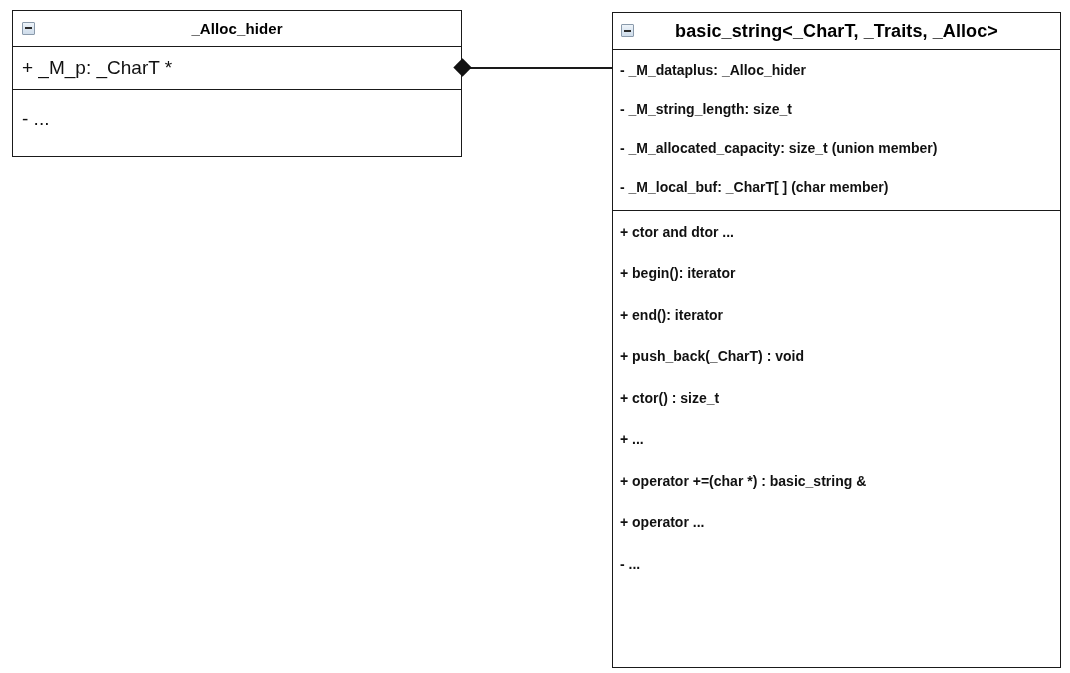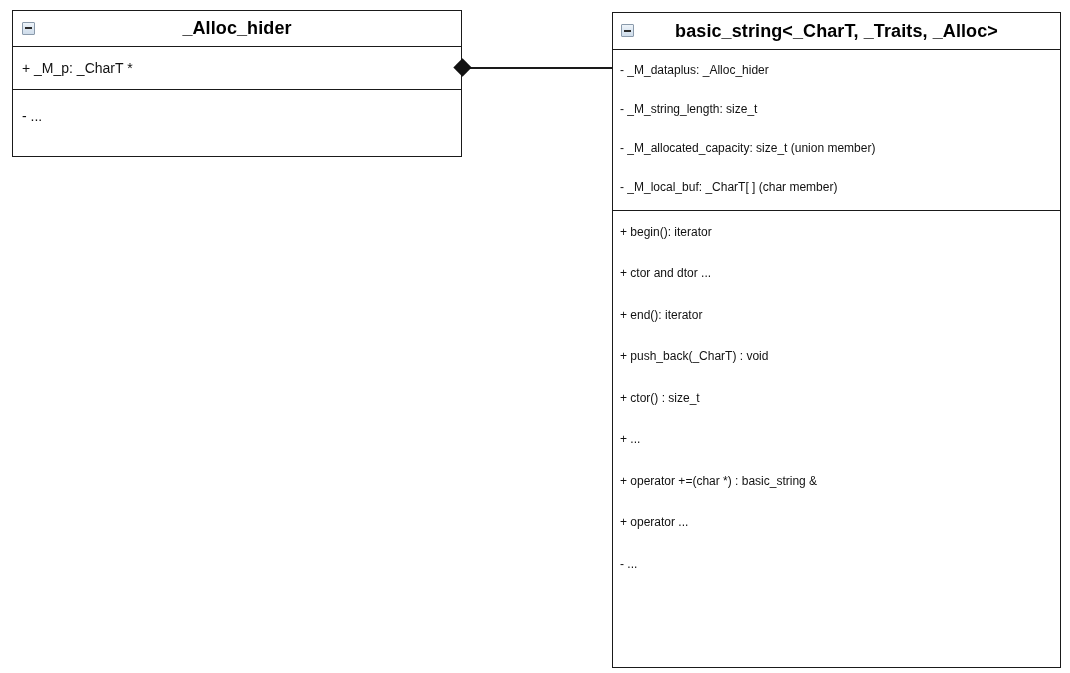--- a/index.html
+++ b/index.html
@@ -88,37 +88,37 @@
   #class-alloc-hider {
     left: 12px;
     top: 10px;
     width: 450px;
     height: 147px;
   }
   #class-alloc-hider .uml-header {
     height: 36px;
   }
   #class-alloc-hider .uml-title {
-    font-size: 18px;
+    font-size: 15px;
   }
   #class-alloc-hider .collapse-icon {
     left: 9px;
     top: 50%;
     margin-top: -7px;
   }
   #class-alloc-hider .attrs {
     height: 42px;
   }
   #class-alloc-hider .ops {
     height: 67px;
   }
   #class-alloc-hider .uml-row {
     height: 42px;
     padding: 0 0 0 9px;
-    font-size: 14px;
+    font-size: 19px;
   }
   #class-alloc-hider .ops .uml-row {
     height: 48px;
     align-items: flex-start;
     padding-top: 18px;
   }
 
   
   #class-basic-string {
     left: 612px;
@@ -133,21 +133,22 @@
     font-size: 18px;
   }
   #class-basic-string .collapse-icon {
     left: 8px;
     top: 50%;
     margin-top: -7px;
   }
   #class-basic-string .uml-row {
     height: 39px;
     padding: 0 0 0 7px;
-    font-size: 12px;
+    font-size: 14px;
+    font-weight: bold;
   }
   #class-basic-string .attrs {
     height: 160px;
   }
   #class-basic-string .ops {
     height: 457px;
   }
   #class-basic-string .ops .uml-row {
     height: 41.5px;
   }
@@ -203,22 +204,22 @@
     </div>
 
     <div class="uml-compartment attrs">
       <div class="uml-row">- _M_dataplus: _Alloc_hider</div>
       <div class="uml-row">- _M_string_length: size_t</div>
       <div class="uml-row">- _M_allocated_capacity: size_t (union member)</div>
       <div class="uml-row">- _M_local_buf: _CharT[ ] (char member)</div>
     </div>
 
     <div class="uml-compartment ops divided">
+      <div class="uml-row">+ ctor and dtor ...</div>
       <div class="uml-row">+ begin(): iterator</div>
-      <div class="uml-row">+ ctor and dtor ...</div>
       <div class="uml-row">+ end(): iterator</div>
       <div class="uml-row">+ push_back(_CharT) : void</div>
       <div class="uml-row">+ ctor() : size_t</div>
       <div class="uml-row">+ ...</div>
       <div class="uml-row">+ operator +=(char *) : basic_string &amp;</div>
       <div class="uml-row">+ operator ...</div>
       <div class="uml-row">- ...</div>
     </div>
   </div>
 

